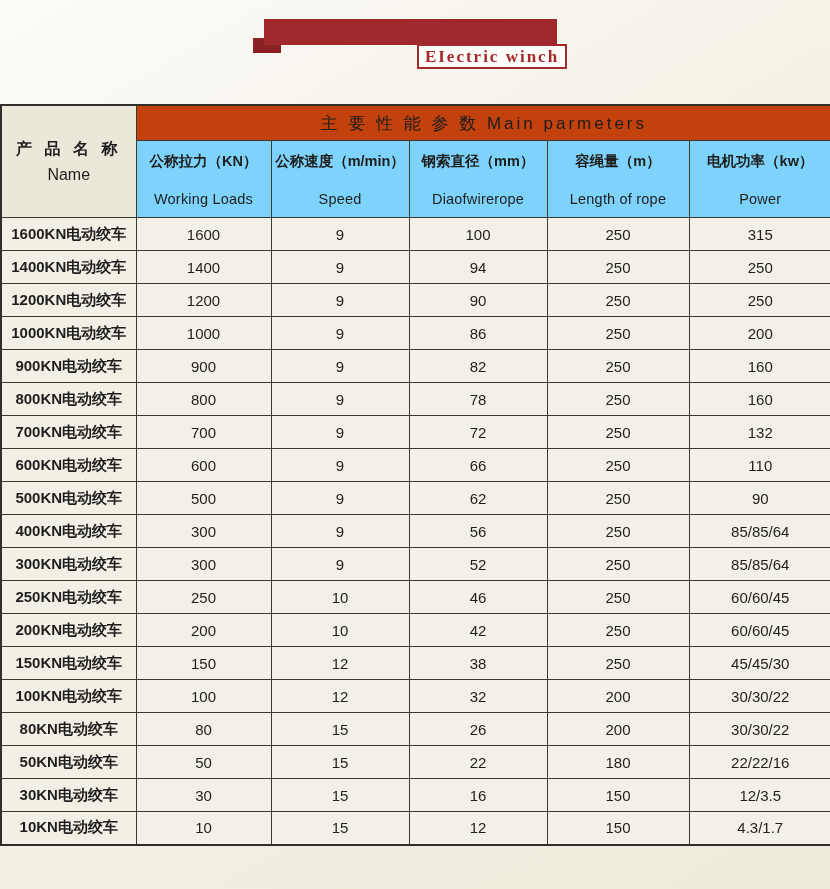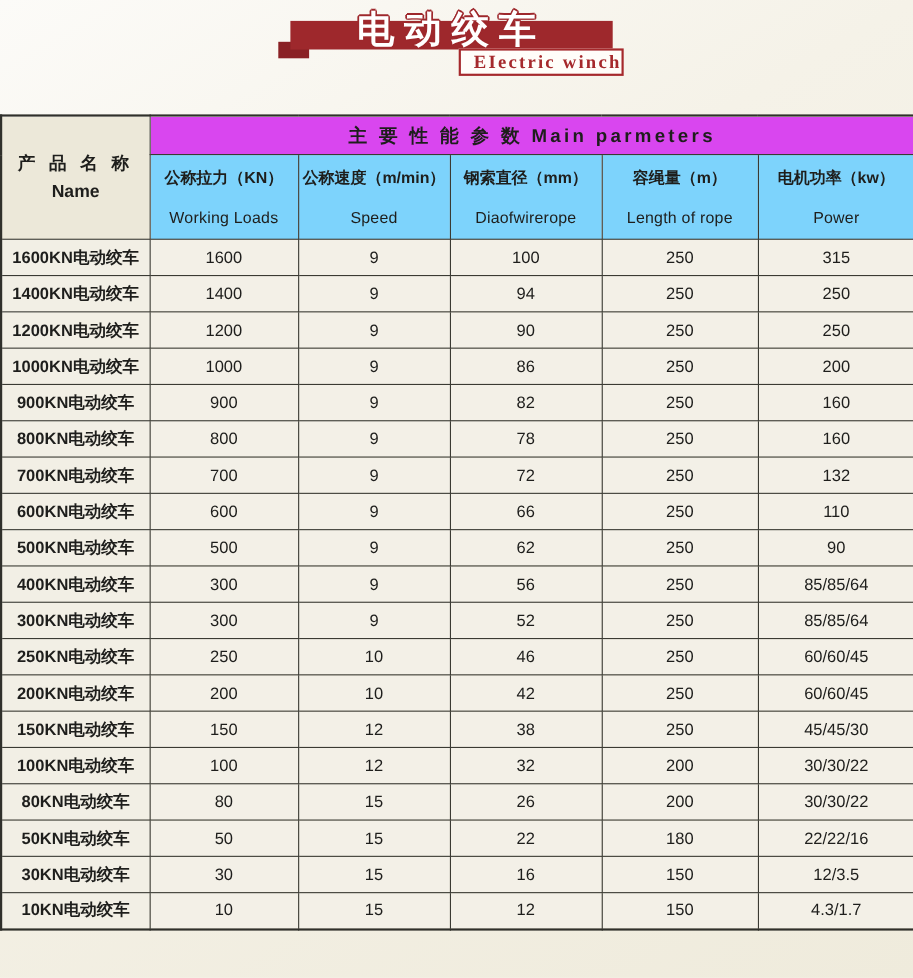--- a/index.html
+++ b/index.html
@@ -17,51 +17,50 @@
     position:absolute;left:264px;top:4px;width:293px;text-align:center;
     font-size:34px;font-weight:900;letter-spacing:9px;color:#ffffff;white-space:nowrap;
     text-shadow:-1.5px 0 #9e282c,1.5px 0 #9e282c,0 -1.5px #9e282c,0 1.5px #9e282c,
                 -1px -1px #9e282c,1px -1px #9e282c,-1px 1px #9e282c,1px 1px #9e282c;
   }
   .en-box{
     position:absolute;left:417px;top:44px;width:146px;height:21px;
     background:#fffdf9;border:2px solid #a5292c;
     color:#a5292c;font-family:"Liberation Serif","DejaVu Serif",serif;
     font-weight:bold;font-size:17px;letter-spacing:2px;
-    text-align:right;line-height:21px;
+    text-align:center;line-height:21px;
   }
   
   table.spec{
     position:absolute;top:104px;left:0;width:830px;
     border-collapse:collapse;table-layout:fixed;
     border-top:2px solid #30302b;border-bottom:2px solid #30302b;border-left:2px solid #30302b;
   }
   table.spec th,table.spec td{
     border:1.5px solid #3a3a33;padding:0;text-align:center;vertical-align:middle;
     color:#1e1e1c;overflow:hidden;
   }
   table.spec tr>*:last-child{border-right:none;}
-  th.group{height:34px;background:#d946ef;font-size:17px;font-weight:bold;letter-spacing:3px;}
+  th.group{height:34px;background:#c2410c;font-size:17px;font-weight:normal;letter-spacing:3px;}
   th.name-col{width:135px;background:#ece8d9;font-size:16px;font-weight:bold;}
   th.name-col .cn{letter-spacing:4px;display:block;margin-bottom:6px;}
-  th.name-col .en{font-size:16px;font-weight:bold;}
+  th.name-col .en{font-size:16px;font-weight:normal;}
   th.sub{height:76px;background:#7dd3fc;font-weight:bold;font-size:14.5px;}
   th.sub .en{display:block;font-weight:normal;font-size:14.5px;margin-top:20px;letter-spacing:0.2px;}
   td.rname{font-weight:bold;font-size:15px;background:#f2efe5;}
   td.val{font-size:15px;background:#f3f0e7;color:#2a2a28;}
   tr.datarow{height:33px;margin-top:40px;}
   .c1{width:135px;}.c2{width:135px;}.c3{width:138px;}.c4{width:138px;}.c5{width:142px;}.c6{width:142px;}
 </style>
 </head>
 <body>
 
 <div class="hdr">
   <div class="banner-step"></div>
   <div class="banner"></div>
-  <div class="banner-title">电动绞车</div>
   <div class="en-box">EIectric winch</div>
 </div>
 
 <table class="spec">
   <colgroup>
     <col class="c1">
       <col class="c2">
       <col class="c3">
       <col class="c4">
       <col class="c5">

